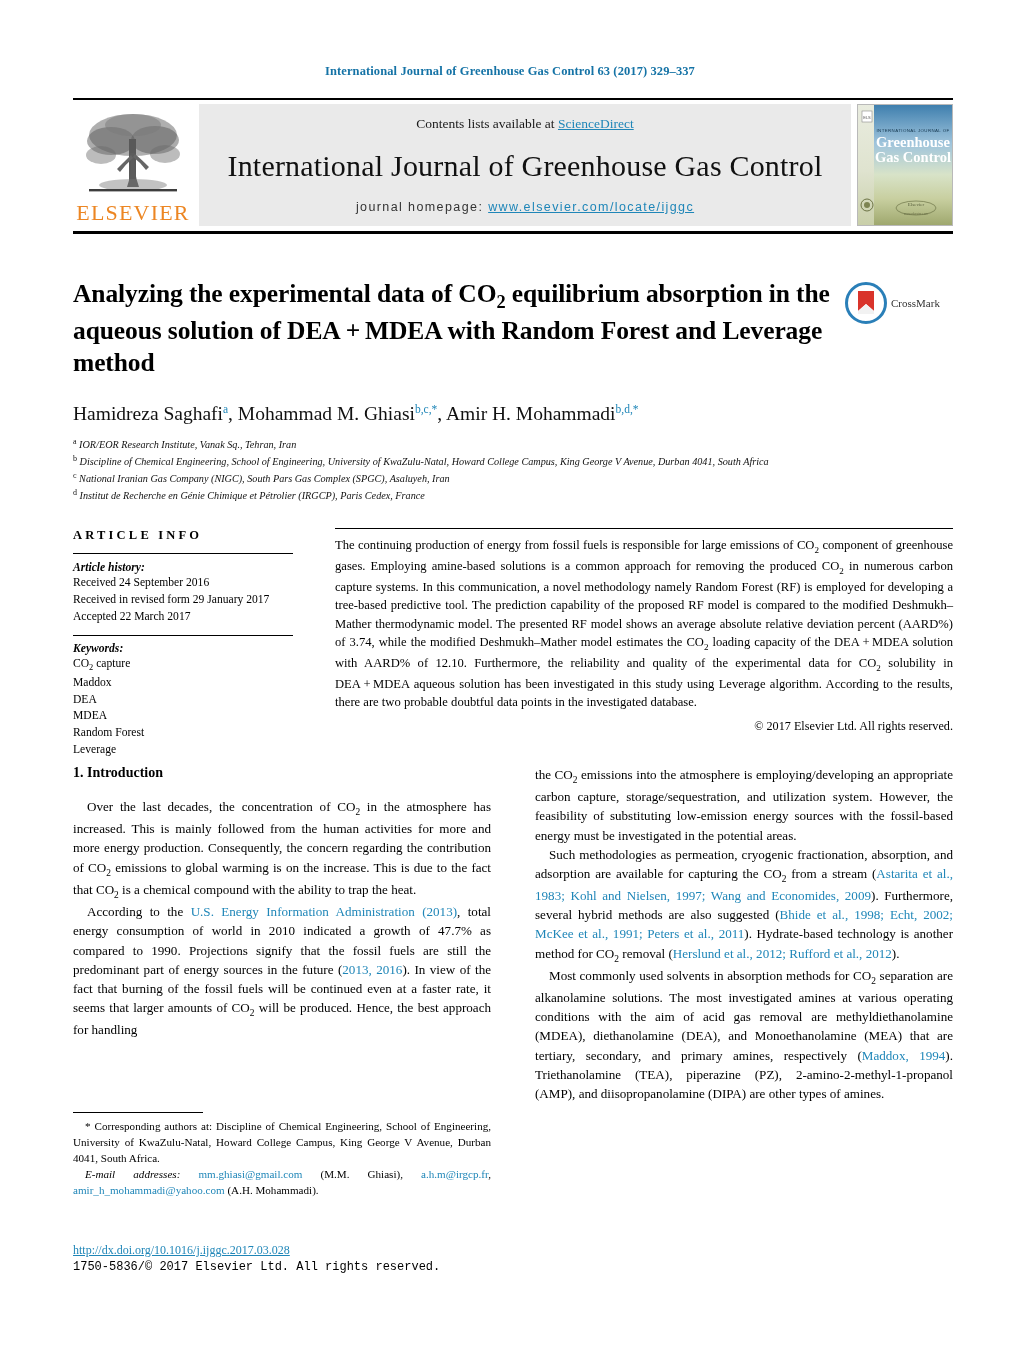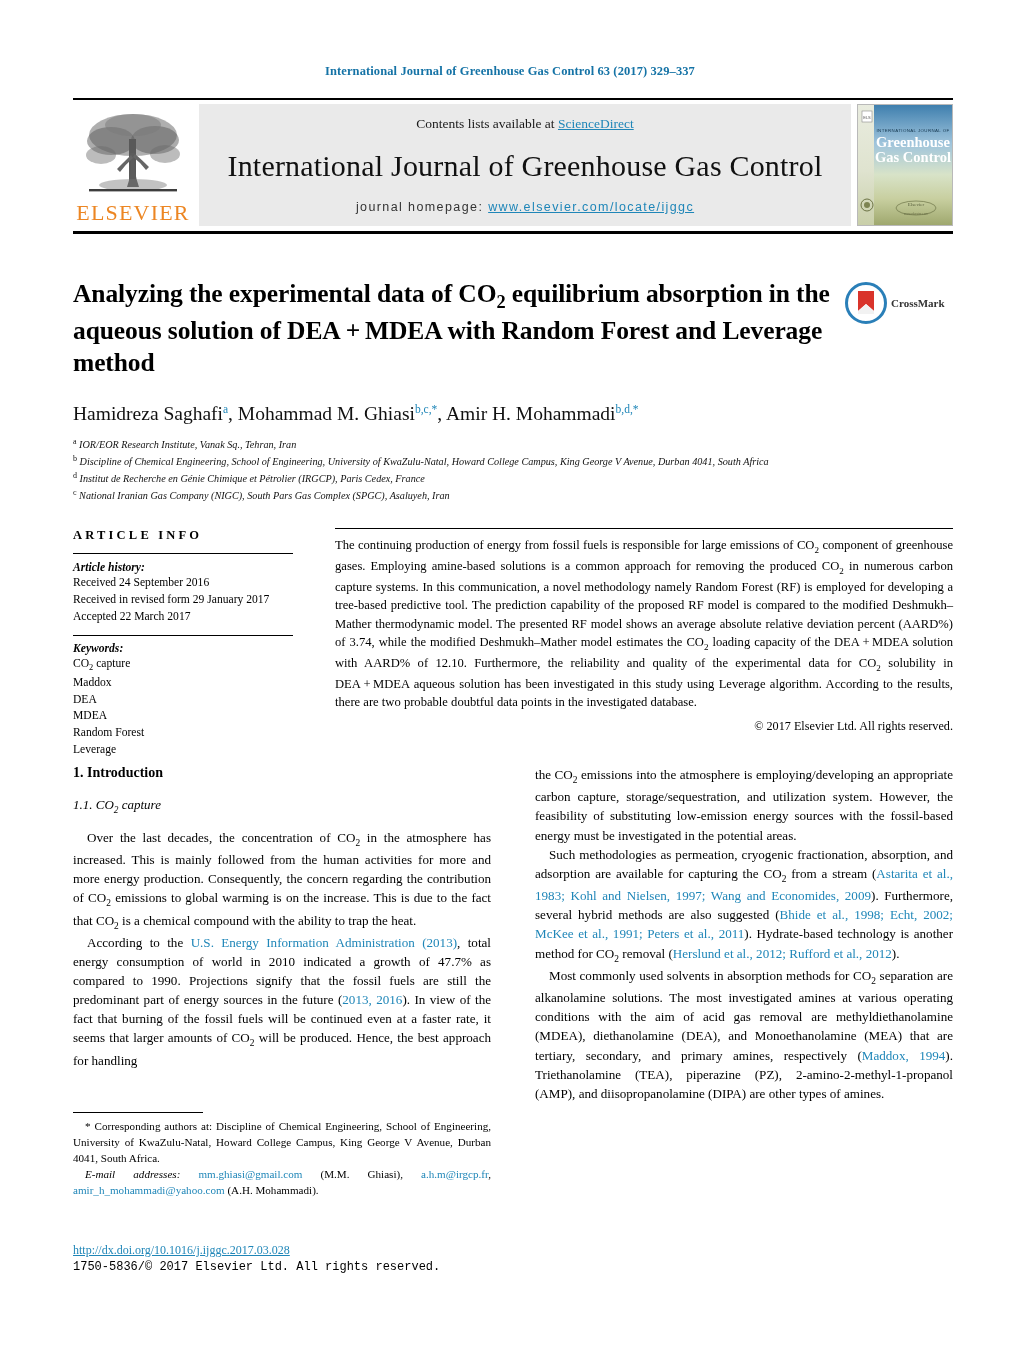--- a/index.html
+++ b/index.html
@@ -144,21 +144,20 @@
     top: 4px;
     width: 108px;
     display: flex;
     align-items: center;
     gap: 4px;
   }
   .crossmark-label {
     font-family: "Liberation Serif", serif;
     font-size: 11px;
     color: #333;
-    font-weight: bold;
   }
   .authors {
     margin-top: 22px;
     font-family: "Liberation Serif", serif;
     font-size: 19.5px;
     color: #111;
     line-height: 1.2;
   }
   .authors sup, .aff-mark {
     color: #1f86b8;
@@ -411,22 +410,22 @@
 
     <div class="authors">
       <span>Hamidreza Saghafi</span><sup>a</sup>,
       <span>Mohammad M. Ghiasi</span><sup>b,c,*</sup>,
       <span>Amir H. Mohammadi</span><sup>b,d,*</sup>
     </div>
 
     <div class="affiliations">
       <div><sup>a</sup> <span>IOR/EOR Research Institute, Vanak Sq., Tehran, Iran</span></div>
       <div><sup>b</sup> <span>Discipline of Chemical Engineering, School of Engineering, University of KwaZulu-Natal, Howard College Campus, King George V Avenue, Durban 4041, South Africa</span></div>
+      <div><sup>c</sup> <span>National Iranian Gas Company (NIGC), South Pars Gas Complex (SPGC), Asaluyeh, Iran</span></div>
       <div><sup>d</sup> <span>Institut de Recherche en Génie Chimique et Pétrolier (IRGCP), Paris Cedex, France</span></div>
-      <div><sup>c</sup> <span>National Iranian Gas Company (NIGC), South Pars Gas Complex (SPGC), Asaluyeh, Iran</span></div>
     </div>
   </div>
 
   <div class="info-abstract">
 
     <div class="col-info">
       <div class="sect-head">ARTICLE INFO</div>
       <div class="hr-thick"></div>
       <div class="info-label">Article history:</div>
       <div class="info-line">Received 24 September 2016</div>
@@ -447,21 +446,20 @@
       <div class="abstract-text">The continuing production of energy from fossil fuels is responsible for large emissions of CO<sub>2</sub> component of greenhouse gases. Employing amine-based solutions is a common approach for removing the produced CO<sub>2</sub> in numerous carbon capture systems. In this communication, a novel methodology namely Random Forest (RF) is employed for developing a tree-based predictive tool. The prediction capability of the proposed RF model is compared to the modified Deshmukh–Mather thermodynamic model. The presented RF model shows an average absolute relative deviation percent (AARD%) of 3.74, while the modified Deshmukh–Mather model estimates the CO<sub>2</sub> loading capacity of the DEA + MDEA solution with AARD% of 12.10. Furthermore, the reliability and quality of the experimental data for CO<sub>2</sub> solubility in DEA + MDEA aqueous solution has been investigated in this study using Leverage algorithm. According to the results, there are two probable doubtful data points in the investigated database.</div>
       <div class="abstract-copy">© 2017 Elsevier Ltd. All rights reserved.</div>
     </div>
 
   </div>
 
   <div class="body-cols">
 
     <div class="bodycol left">
       <h2 class="sec">1. Introduction</h2>
-      <h3 class="subsec">1.1. CO<sub>2</sub> capture</h3>
       <p class="para">Over the last decades, the concentration of CO<sub>2</sub> in the atmosphere has increased. This is mainly followed from the human activities for more and more energy production. Consequently, the concern regarding the contribution of CO<sub>2</sub> emissions to global warming is on the increase. This is due to the fact that CO<sub>2</sub> is a chemical compound with the ability to trap the heat.</p>
       <p class="para"><span>According to the </span><a class="ref" href="#">U.S. Energy Information Administration (2013)</a>, total energy consumption of world in 2010 indicated a growth of 47.7% as compared to 1990. Projections signify that the fossil fuels are still the predominant part of energy sources in the future (<a class="ref" href="#">2013, 2016</a>). In view of the fact that burning of the fossil fuels will be continued even at a faster rate, it seems that larger amounts of CO<sub>2</sub> will be produced. Hence, the best approach for handling</p>
     </div>
 
     <div class="bodycol right">
       <p class="para noindent">the CO<sub>2</sub> emissions into the atmosphere is employing/developing an appropriate carbon capture, storage/sequestration, and utilization system. However, the feasibility of substituting low-emission energy sources with the fossil-based energy must be investigated in the potential areas.</p>
       <p class="para">Such methodologies as permeation, cryogenic fractionation, absorption, and adsorption are available for capturing the CO<sub>2</sub> from a stream (<a class="ref" href="#">Astarita et al., 1983; Kohl and Nielsen, 1997; Wang and Economides, 2009</a>). Furthermore, several hybrid methods are also suggested (<a class="ref" href="#">Bhide et al., 1998; Echt, 2002; McKee et al., 1991; Peters et al., 2011</a>). Hydrate-based technology is another method for CO<sub>2</sub> removal (<a class="ref" href="#">Herslund et al., 2012; Rufford et al., 2012</a>).</p>
       <p class="para">Most commonly used solvents in absorption methods for CO<sub>2</sub> separation are alkanolamine solutions. The most investigated amines at various operating conditions with the aim of acid gas removal are methyldiethanolamine (MDEA), diethanolamine (DEA), and Monoethanolamine (MEA) that are tertiary, secondary, and primary amines, respectively (<a class="ref" href="#">Maddox, 1994</a>). Triethanolamine (TEA), piperazine (PZ), 2-amino-2-methyl-1-propanol (AMP), and diisopropanolamine (DIPA) are other types of amines.</p>
     </div>
 

